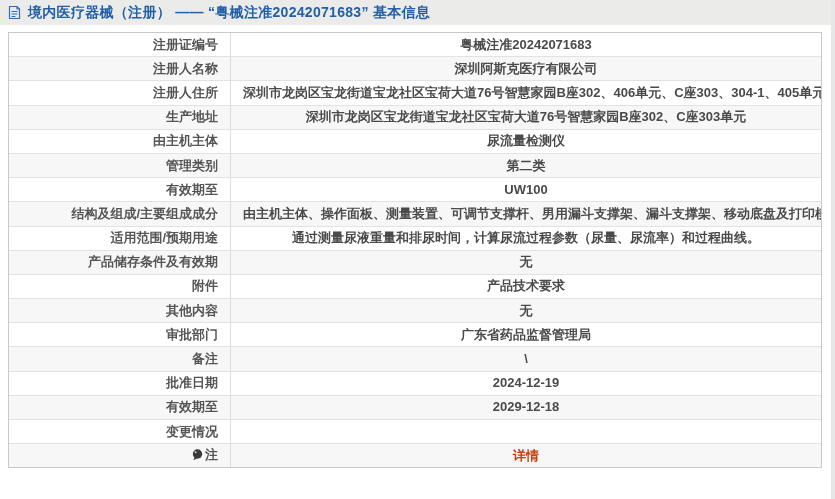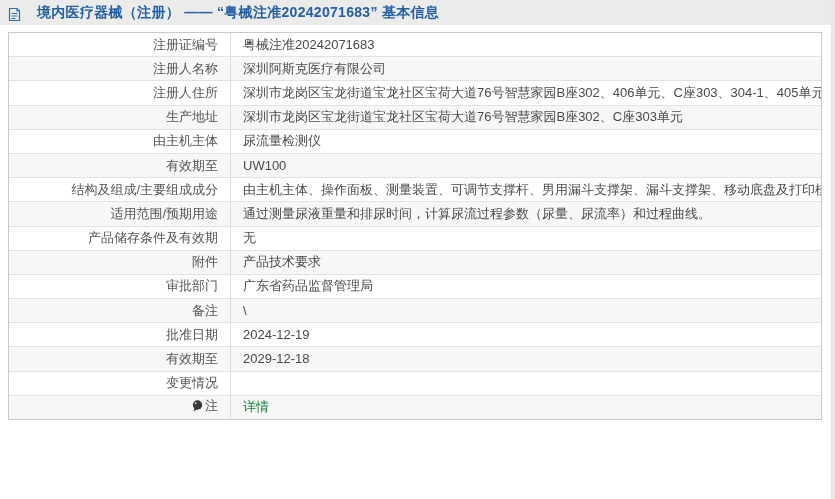--- a/index.html
+++ b/index.html
@@ -29,22 +29,22 @@
     padding-left: 8px;
     box-sizing: border-box;
   }
   .page-title {
     font-size: 14px;
     font-weight: 600;
     color: #2360a5;
     letter-spacing: 0.3px;
     white-space: nowrap;
     display: flex;
-    align-items: flex-end;
-    gap: 16px;
+    align-items: flex-start;
+    gap: 7px;
   }
   .doc-icon {
     display: inline-flex;
     flex: 0 0 auto;
     margin-top: 1px;
   }
   .info-table-wrap {
     position: absolute;
     left: 8px;
     top: 32px;
@@ -66,36 +66,37 @@
     background: #f7f7f7;
   }
   table.info-table td {
     height: 23.2px;
     line-height: 16px;
     border-bottom: 1px solid #e2e2e2;
     padding: 0 12px;
     vertical-align: middle;
     white-space: nowrap;
     overflow: hidden;
+    font-weight: bold;
   }
   table.info-table tr:last-child td {
     border-bottom: none;
   }
   td.cell-label {
     width: 197px;
     text-align: right;
     color: #555555;
     border-right: 1px solid #dcdcdc;
   }
   td.cell-value {
-    text-align: left;
+    text-align: center;
     color: #4a4a4a;
   }
   .detail-link {
-    color: #15803d;
+    color: #c2410c;
     text-decoration: none;
     cursor: pointer;
   }
   .note-label {
     display: inline-flex;
     align-items: center;
     gap: 2px;
   }
   .comment-icon {
     display: inline-flex;
@@ -147,38 +148,46 @@
         </tr>
         <tr>
           <td class="cell-label">生产地址</td>
           <td class="cell-value">深圳市龙岗区宝龙街道宝龙社区宝荷大道76号智慧家园B座302、C座303单元</td>
         </tr>
         <tr>
           <td class="cell-label">由主机主体</td>
           <td class="cell-value">尿流量检测仪</td>
         </tr>
         <tr>
+          <td class="cell-label">管理类别</td>
+          <td class="cell-value">第二类</td>
+        </tr>
+        <tr>
           <td class="cell-label">有效期至</td>
           <td class="cell-value">UW100</td>
         </tr>
         <tr>
           <td class="cell-label">结构及组成/主要组成成分</td>
           <td class="cell-value">由主机主体、操作面板、测量装置、可调节支撑杆、男用漏斗支撑架、漏斗支撑架、移动底盘及打印模块组成。</td>
         </tr>
         <tr>
           <td class="cell-label">适用范围/预期用途</td>
           <td class="cell-value">通过测量尿液重量和排尿时间，计算尿流过程参数（尿量、尿流率）和过程曲线。</td>
         </tr>
         <tr>
           <td class="cell-label">产品储存条件及有效期</td>
           <td class="cell-value">无</td>
         </tr>
         <tr>
           <td class="cell-label">附件</td>
           <td class="cell-value">产品技术要求</td>
+        </tr>
+        <tr>
+          <td class="cell-label">其他内容</td>
+          <td class="cell-value">无</td>
         </tr>
         <tr>
           <td class="cell-label">审批部门</td>
           <td class="cell-value">广东省药品监督管理局</td>
         </tr>
         <tr>
           <td class="cell-label">备注</td>
           <td class="cell-value">\</td>
         </tr>
         <tr>

